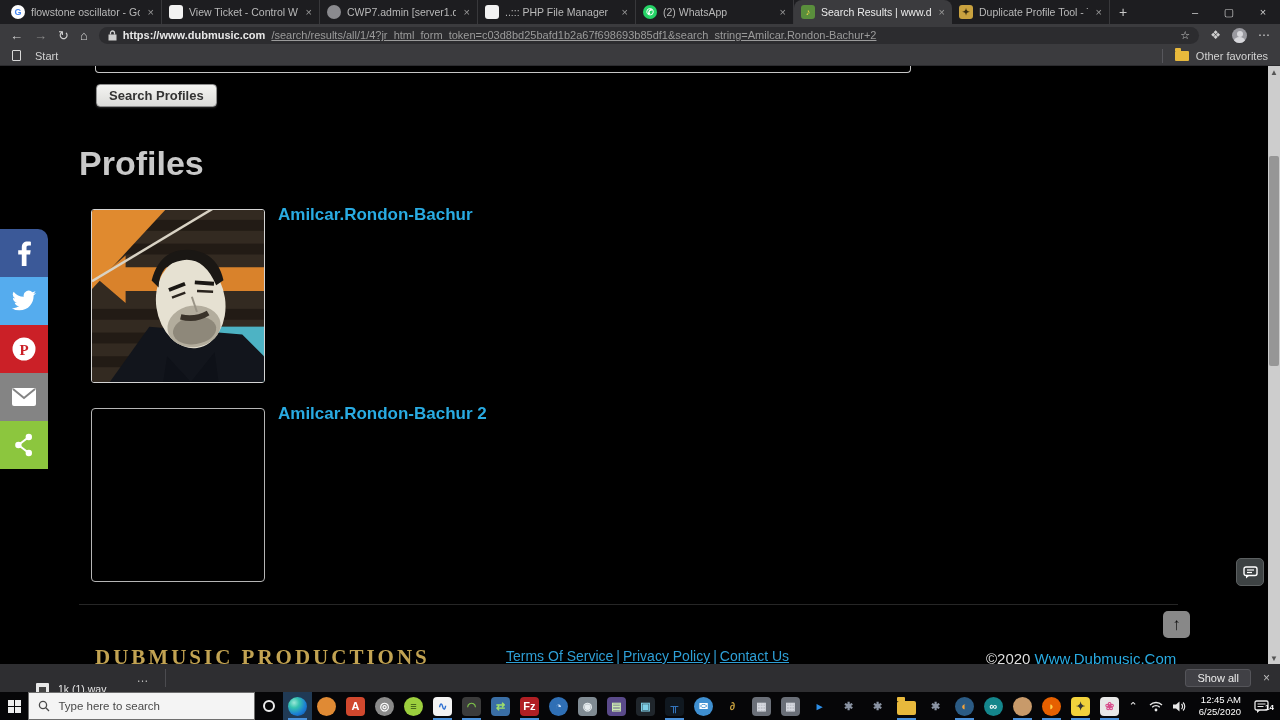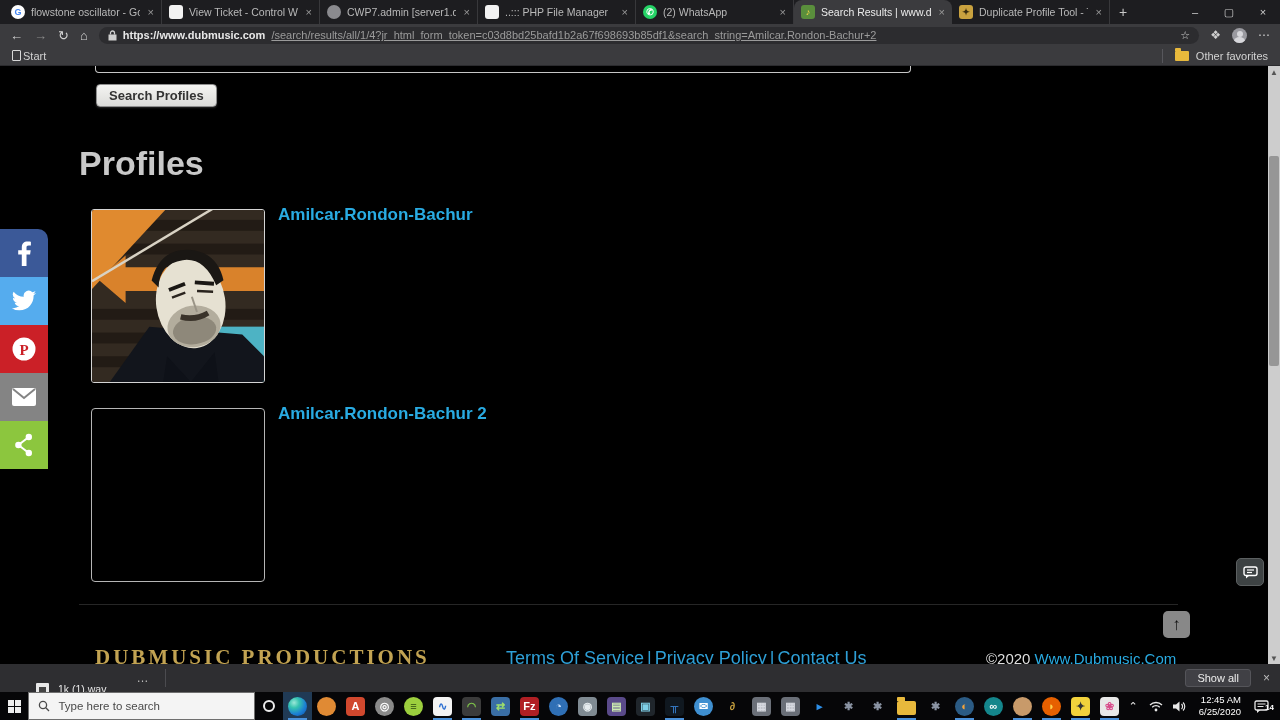--- a/index.html
+++ b/index.html
@@ -33,21 +33,21 @@
   .url-path{color:#9b9b9b;white-space:nowrap;overflow:hidden;flex:1;text-decoration:underline;}
   .field-star{color:#c9c9c9;font-size:11px;}
   .tb-ic{color:#cfcfcf;font-size:12px;}
   .avatar{width:15px;height:15px;border-radius:50%;background:#9a9aa0;position:relative;overflow:hidden;}
   .avatar::before{content:"";position:absolute;top:3px;left:4.5px;width:6px;height:6px;border-radius:50%;background:#d7d7db;}
   .avatar::after{content:"";position:absolute;top:9px;left:2px;width:11px;height:8px;border-radius:50%;background:#d7d7db;}
 
   .bookmarks{position:absolute;top:46px;left:0;width:1280px;height:20px;background:#3b3b3e;
     border-bottom:1px solid #2b2b2e;display:flex;align-items:center;padding:0 12px;
     font-size:11px;color:#d2d2d2;}
-  .bm-item{display:flex;align-items:center;gap:2px;}
+  .bm-item{display:flex;align-items:center;gap:14px;}
   .doc-ic{width:9px;height:11px;border:1px solid #d8d8d8;border-radius:1px;background:transparent;}
   .bm-right{margin-left:auto;display:flex;align-items:center;gap:7px;border-left:1px solid #57575c;
     padding-left:12px;height:14px;}
   .folder-ic{width:14px;height:10px;background:#e8b93c;border-radius:1px;position:relative;}
   .folder-ic::before{content:"";position:absolute;top:-3px;left:0;width:6px;height:3px;background:#e8b93c;border-radius:1px 1px 0 0;}
 
   
   .content{position:absolute;top:66px;left:0;width:1268px;height:598px;background:#000;overflow:hidden;}
   .partialbox{position:absolute;left:95px;top:-9px;width:816px;height:16px;
     border:1px solid #c6c6c6;border-top:none;border-radius:0 0 4px 4px;background:#000;}
@@ -55,21 +55,21 @@
     background:linear-gradient(#f4f4f2,#dcdcd9);border:1px solid #8f8f8f;border-radius:4px;
     color:#333;font-size:13px;font-weight:bold;box-shadow:0 1px 2px rgba(255,255,255,.15);}
   .page-heading{position:absolute;left:79px;top:78px;font-size:34px;font-weight:bold;color:#c9c9c9;}
   .profile-thumb{position:absolute;left:91px;width:174px;height:174px;border:1px solid #d4d4d4;
     border-radius:3px;overflow:hidden;background:#000;}
   .profile-thumb.empty{border-color:#b5b5b5;border-radius:4px;}
   .profile-link{position:absolute;left:278px;font-size:17px;font-weight:bold;color:#29abe2;text-decoration:none;}
   .section-line{position:absolute;left:79px;top:538px;width:1099px;border-top:1px solid #262626;}
   .f-logo{position:absolute;left:95px;top:579px;font-family:"Liberation Serif",serif;font-weight:bold;
     font-size:21px;letter-spacing:3px;color:#c2a352;}
-  .f-links{position:absolute;left:506px;top:582px;font-size:18px;color:#2e9fd6;}
+  .f-links{position:absolute;left:506px;top:582px;font-size:14px;color:#2e9fd6;}
   .f-links a{color:#2e9fd6;text-decoration:underline;}
   .f-links .pipe{color:#2e9fd6;text-decoration:none;padding:0 3px;}
   .f-copy{position:absolute;left:986px;top:584px;font-size:15px;color:#dedede;}
   .f-copy a{color:#29abe2;text-decoration:underline;}
 
   .chat-btn{position:absolute;left:1236px;top:492px;width:28px;height:28px;background:#3d4243;
     border:1px solid #5c6061;border-radius:5px;display:flex;align-items:center;justify-content:center;}
   .scrolltop{position:absolute;left:1163px;top:545px;width:27px;height:27px;background:rgba(170,170,170,.8);
     border-radius:5px;display:flex;align-items:center;justify-content:center;color:#111;
     font-size:17px;font-weight:bold;}

